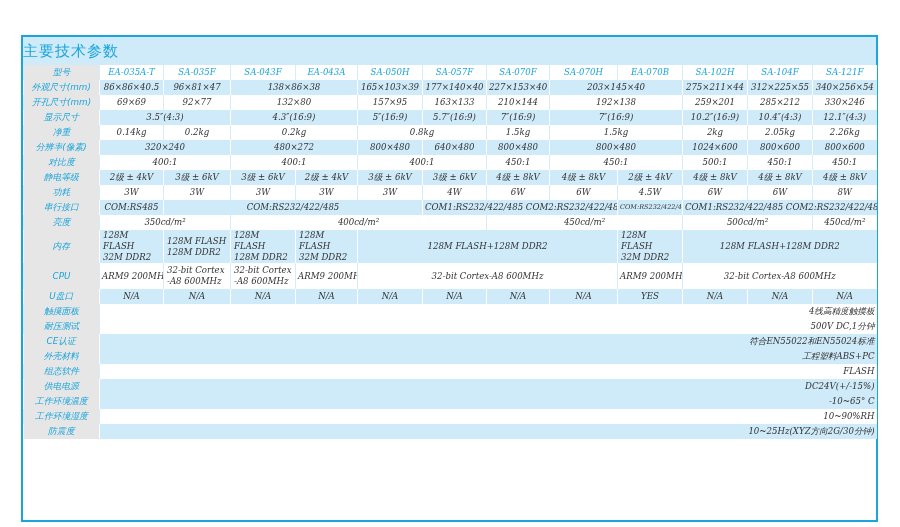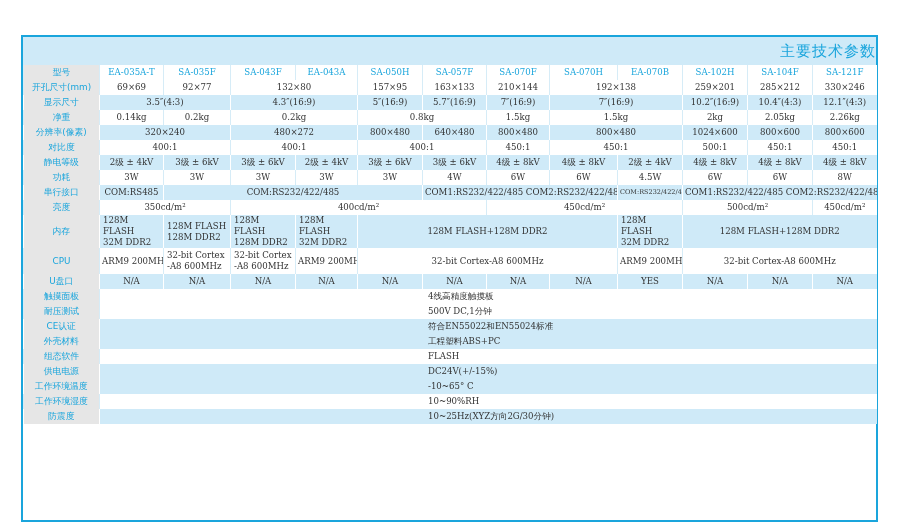--- a/index.html
+++ b/index.html
@@ -1,34 +1,34 @@
 <!DOCTYPE html>
 <html><head>
 <meta charset="utf-8">
 <style>
   html, body { margin:0; padding:0; background:#ffffff; }
   body { width:900px; height:527px; position:relative; overflow:hidden;
          font-family:"DejaVu Serif","Liberation Serif",serif; }
   .frame { position:absolute; left:21px; top:35px; width:853px; height:483px;
            border:2px solid #1aa5dc; background:#ffffff; }
-  .title-bar { height:28px; background:#cfeaf8; display:flex; align-items:center; justify-content:flex-end; }
+  .title-bar { height:28px; background:#cfeaf8; display:flex; align-items:center; justify-content:flex-start; }
   .title-bar span { color:#1aa5dc; font-family:"DejaVu Sans","Liberation Sans",sans-serif; font-size:15px; letter-spacing:1px; }
-  table { border-collapse:collapse; width:853px; table-layout:fixed; }
+  table { border-collapse:collapse; width:853px; table-layout:fixed;font-style:italic; }
   td { font-size:8.6px; color:#333; text-align:center; padding:0 2px; height:15px; line-height:11px;
        border-left:1px solid #ffffff; white-space:nowrap; overflow:hidden; }
   td.lbl { color:#1aa5dc; background:#e6e6e6; font-family:"DejaVu Sans","Liberation Sans",sans-serif; font-size:8.8px; border-left:none; }
   tr.b td { background:#cfeaf8; }
   tr.w td { background:#ffffff; border-left:1px solid #d6ecf7; }
   tr.b td.lbl, tr.w td.lbl { background:#e6e6e6; }
   td.model { color:#1aa5dc; }
   td.wrap { white-space:normal; text-align:left; padding-left:3px; line-height:11px; }
   td.small { font-size:6.5px; }
   tr.tall td { height:26px; }
   tr.tall2 td { height:26px; }
-  td.full { text-align:left; padding-left:328px; }
+  td.full { text-align:right; padding-left:328px; }
 </style>
 </head>
 <body>
 
 <div class="frame">
   <div class="title-bar">
     <span>主要技术参数</span>
   </div>
   <table>
     <colgroup>
@@ -55,20 +55,33 @@
         <td class="model">EA-043A</td>
         <td class="model">SA-050H</td>
         <td class="model">SA-057F</td>
         <td class="model">SA-070F</td>
         <td class="model">SA-070H</td>
         <td class="model">EA-070B</td>
         <td class="model">SA-102H</td>
         <td class="model">SA-104F</td>
         <td class="model">SA-121F</td>
       </tr>
+      <tr class="b">
+        <td class="lbl">外观尺寸(mm)</td>
+        <td>86×86×40.5</td>
+        <td>96×81×47</td>
+        <td colspan="2">138×86×38</td>
+        <td>165×103×39</td>
+        <td>177×140×40</td>
+        <td>227×153×40</td>
+        <td colspan="2">203×145×40</td>
+        <td>275×211×44</td>
+        <td>312×225×55</td>
+        <td>340×256×54</td>
+      </tr>
       <tr class="w">
         <td class="lbl">开孔尺寸(mm)</td>
         <td>69×69</td>
         <td>92×77</td>
         <td colspan="2">132×80</td>
         <td>157×95</td>
         <td>163×133</td>
         <td>210×144</td>
         <td colspan="2">192×138</td>
         <td>259×201</td>

